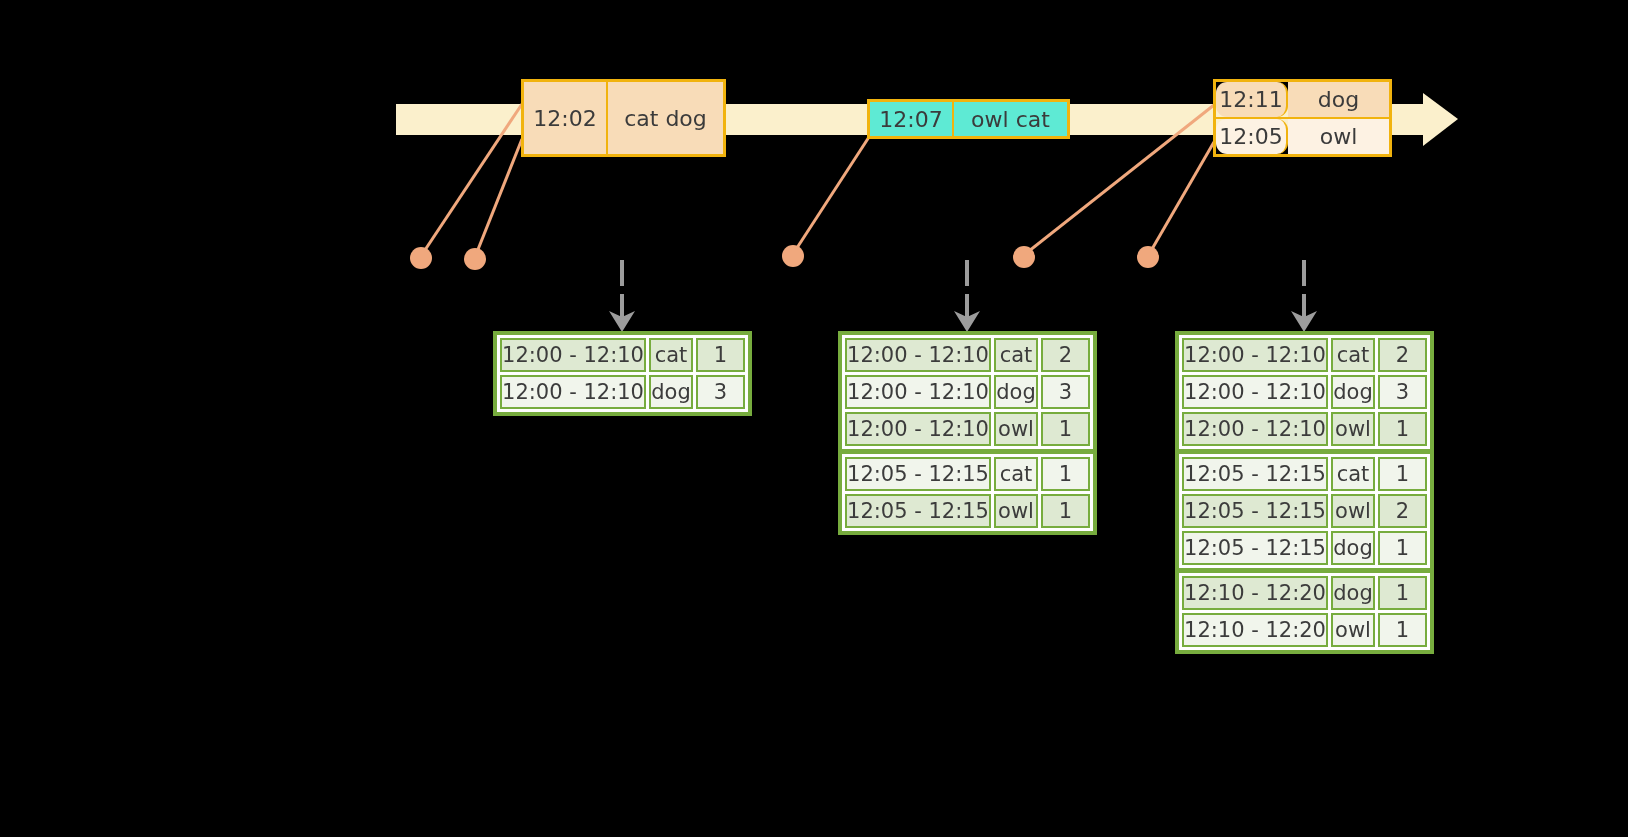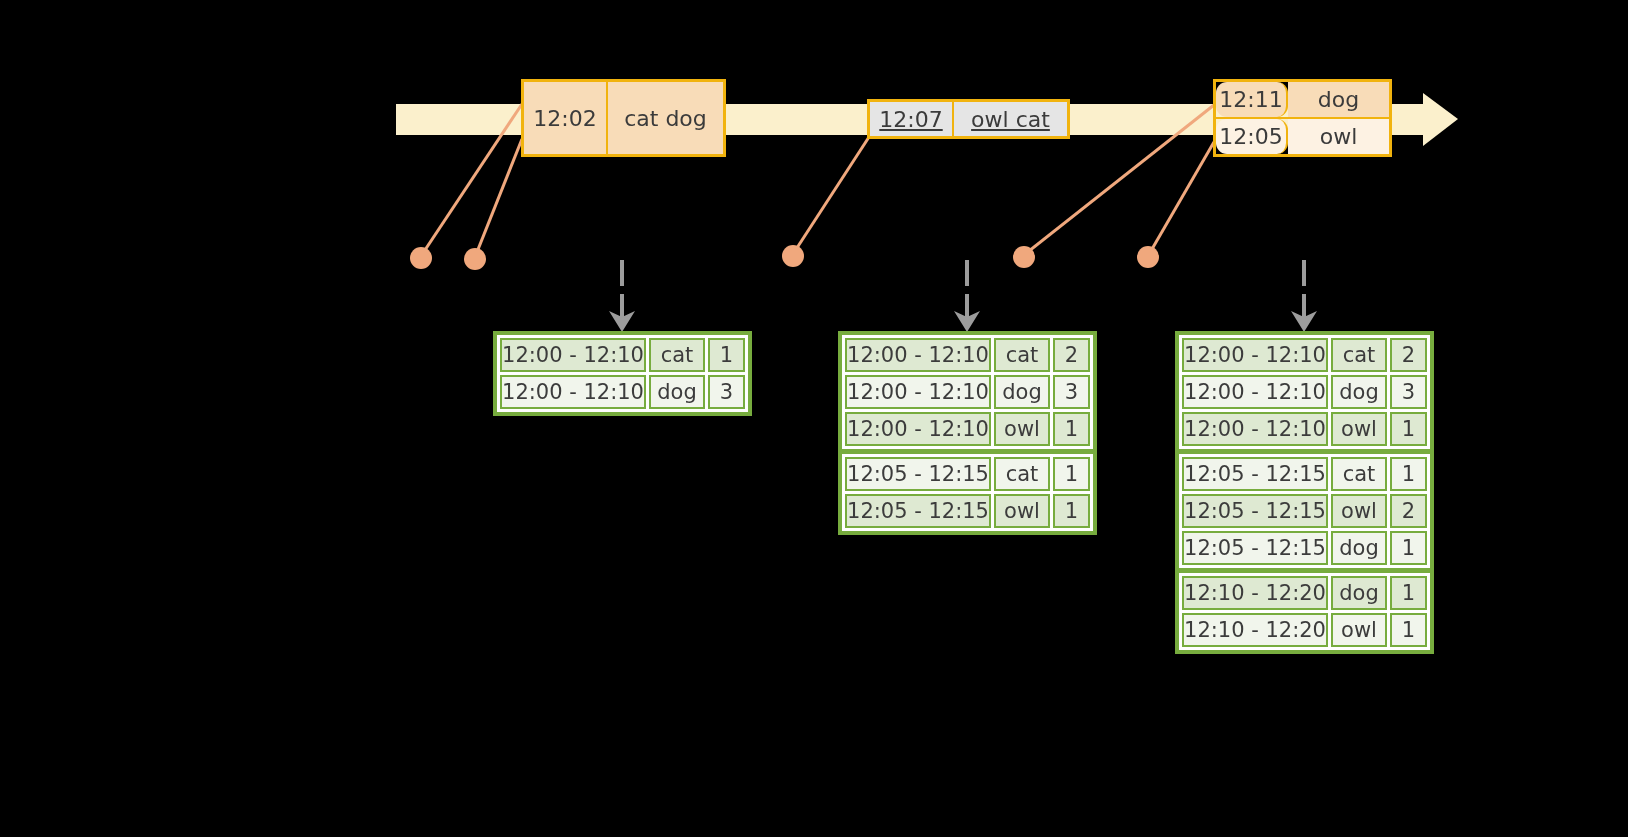--- a/index.html
+++ b/index.html
@@ -13,33 +13,33 @@
   #ebox2{left:867px;top:83px;width:203px;height:40px;}
   #ebox3{left:1213px;top:63px;width:179px;height:78px;}
   .erow{flex:1;display:flex;min-height:0;}
   .erow + .erow{border-top:2px solid #F1B30E;}
   .ecell{display:flex;align-items:center;justify-content:center;font-size:22px;color:#3B3B3B;box-sizing:border-box;}
   .ecell-time{width:84px;border-right:2px solid #F1B30E;flex:none;}
   #ebox3 .ecell-time{width:72px;border-radius:11px;}
   .ecell-words{flex:1;}
   .fill-a{background:#F8DCB8;}
   .fill-b{background:#FDF2E3;}
-  .fill-c{background:#e5e5e5;text-decoration:underline;}
+  .fill-c{background:#5eead4;}
 
   
   .rtable{position:absolute;width:259px;border:4px solid #77AC3E;background:#FFFFFF;padding:3px;
           display:flex;flex-direction:column;gap:3px;box-sizing:border-box;}
   #table1{left:493px;top:315px;}
   #table2{left:838px;top:315px;}
   #table3{left:1175px;top:315px;}
   .rrow{display:flex;gap:3px;height:34px;flex:none;}
   .rcell{border:2px solid #77AC3E;box-sizing:border-box;display:flex;align-items:center;
          justify-content:center;font-size:21px;color:#3C3C3C;white-space:nowrap;}
   .c-time{width:146px;flex:none;}
-  .c-word{width:56px;flex:none;}
+  .c-word{width:44px;flex:none;}
   .c-count{flex:1;}
   .row-dark .rcell{background:#DEE9D2;}
   .row-light .rcell{background:#F1F5EC;}
   .rsep{height:5px;background:#77AC3E;margin:0 -3px;flex:none;}
 </style>
 </head>
 <body>
 
 <div id="canvas">
 

